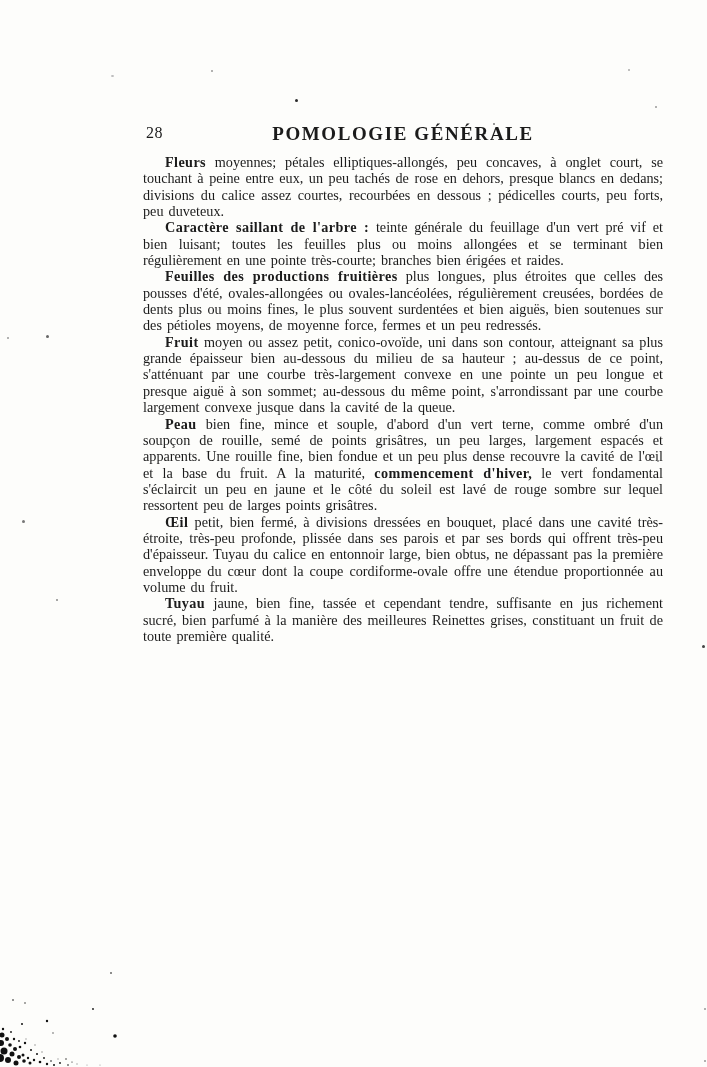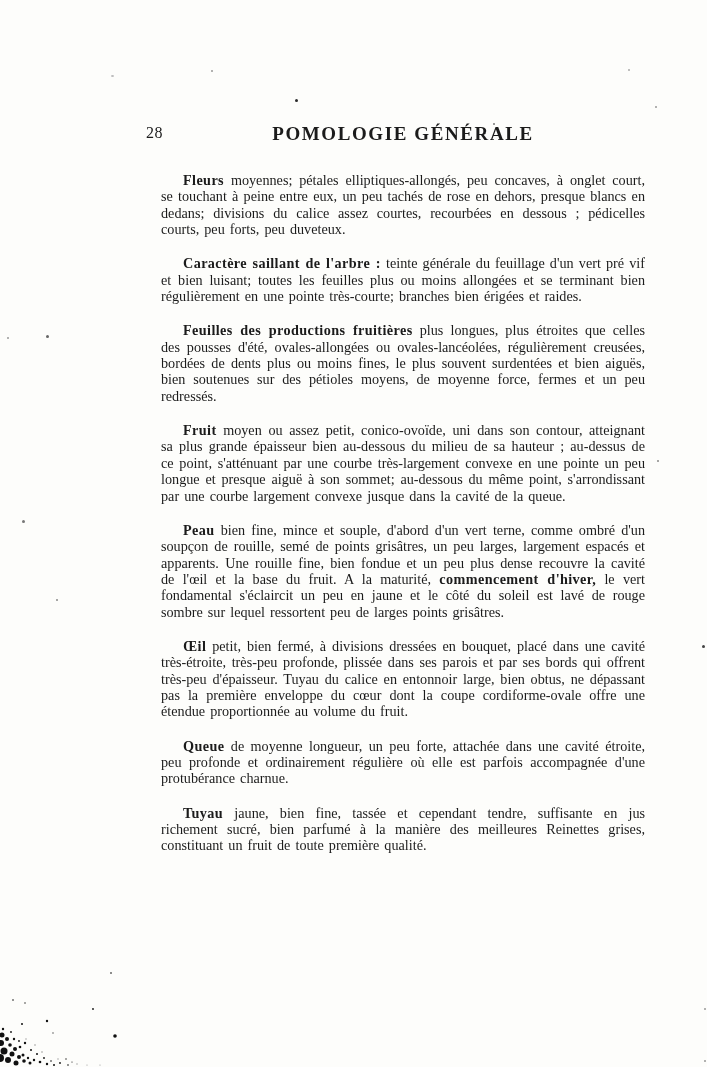--- a/index.html
+++ b/index.html
@@ -26,21 +26,21 @@
     display: block; text-align: center;
     font-size: 19px; font-weight: bold;
     letter-spacing: 1.6px;
   }
 
   .body-text {
     position: absolute;
     top: 154px; left: 143px; width: 520px;
   }
   .body-text p {
-    margin: 18px;
+    margin: 0;
     font-size: 14.2px;
     line-height: 16.35px;
     text-align: justify;
     text-indent: 22px;
     word-spacing: 1.5px;
   }
   .body-text p b {
     letter-spacing: 0.4px;
   }
 
@@ -65,21 +65,20 @@
     <span class="title">POMOLOGIE GÉNÉRALE</span>
   </header>
 
   <main class="body-text">
       <p><b>Fleurs</b><span> moyennes; pétales elliptiques-allongés, peu concaves, à onglet court, se touchant à peine entre eux, un peu tachés de rose en dehors, presque blancs en dedans; divisions du calice assez courtes, recourbées en dessous ; pédicelles courts, peu forts, peu duveteux.</span></p>
       <p><b>Caractère saillant de l'arbre :</b><span> teinte générale du feuillage d'un vert pré vif et bien luisant; toutes les feuilles plus ou moins allongées et se terminant bien régulièrement en une pointe très-courte; branches bien érigées et raides.</span></p>
       <p><b>Feuilles des productions fruitières</b><span> plus longues, plus étroites que celles des pousses d'été, ovales-allongées ou ovales-lancéolées, régulièrement creusées, bordées de dents plus ou moins fines, le plus souvent surdentées et bien aiguës, bien soutenues sur des pétioles moyens, de moyenne force, fermes et un peu redressés.</span></p>
       <p><b>Fruit</b><span> moyen ou assez petit, conico-ovoïde, uni dans son contour, atteignant sa plus grande épaisseur bien au-dessous du milieu de sa hauteur ; au-dessus de ce point, s'atténuant par une courbe très-largement convexe en une pointe un peu longue et presque aiguë à son sommet; au-dessous du même point, s'arrondissant par une courbe largement convexe jusque dans la cavité de la queue.</span></p>
       <p><b>Peau</b><span> bien fine, mince et souple, d'abord d'un vert terne, comme ombré d'un soupçon de rouille, semé de points grisâtres, un peu larges, largement espacés et apparents. Une rouille fine, bien fondue et un peu plus dense recouvre la cavité de l'œil et la base du fruit. A la maturité, </span><b>commencement d'hiver,</b><span> le vert fondamental s'éclaircit un peu en jaune et le côté du soleil est lavé de rouge sombre sur lequel ressortent peu de larges points grisâtres.</span></p>
       <p><b>Œil</b><span> petit, bien fermé, à divisions dressées en bouquet, placé dans une cavité très-étroite, très-peu profonde, plissée dans ses parois et par ses bords qui offrent très-peu d'épaisseur. Tuyau du calice en entonnoir large, bien obtus, ne dépassant pas la première enveloppe du cœur dont la coupe cordiforme-ovale offre une étendue proportionnée au volume du fruit.</span></p>
-      <p><b>Queue</b><span> de moyenne longueur, un peu forte, attachée dans une cavité étroite, peu profonde et ordinairement régulière où elle est parfois accompagnée d'une protubérance charnue.</span></p>
       <p><b>Tuyau</b><span> jaune, bien fine, tassée et cependant tendre, suffisante en jus richement sucré, bien parfumé à la manière des meilleures Reinettes grises, constituant un fruit de toute première qualité.</span></p>
     </main>
 
   <div>
     <div class="speck" style="left:211px; top:70px;  width:2px; height:2px; background:#999;"></div>
     <div class="speck" style="left:295px; top:99px;  width:3px; height:3px; background:#2a2a2a;"></div>
     <div class="speck" style="left:493px; top:123px; width:2px; height:2px; background:#777;"></div>
     <div class="speck" style="left:628px; top:69px;  width:2px; height:2px; background:#aaa;"></div>
     <div class="speck" style="left:655px; top:106px; width:2px; height:2px; background:#999;"></div>
     <div class="speck" style="left:111px; top:75px;  width:3px; height:2px; background:#bbb;"></div>

